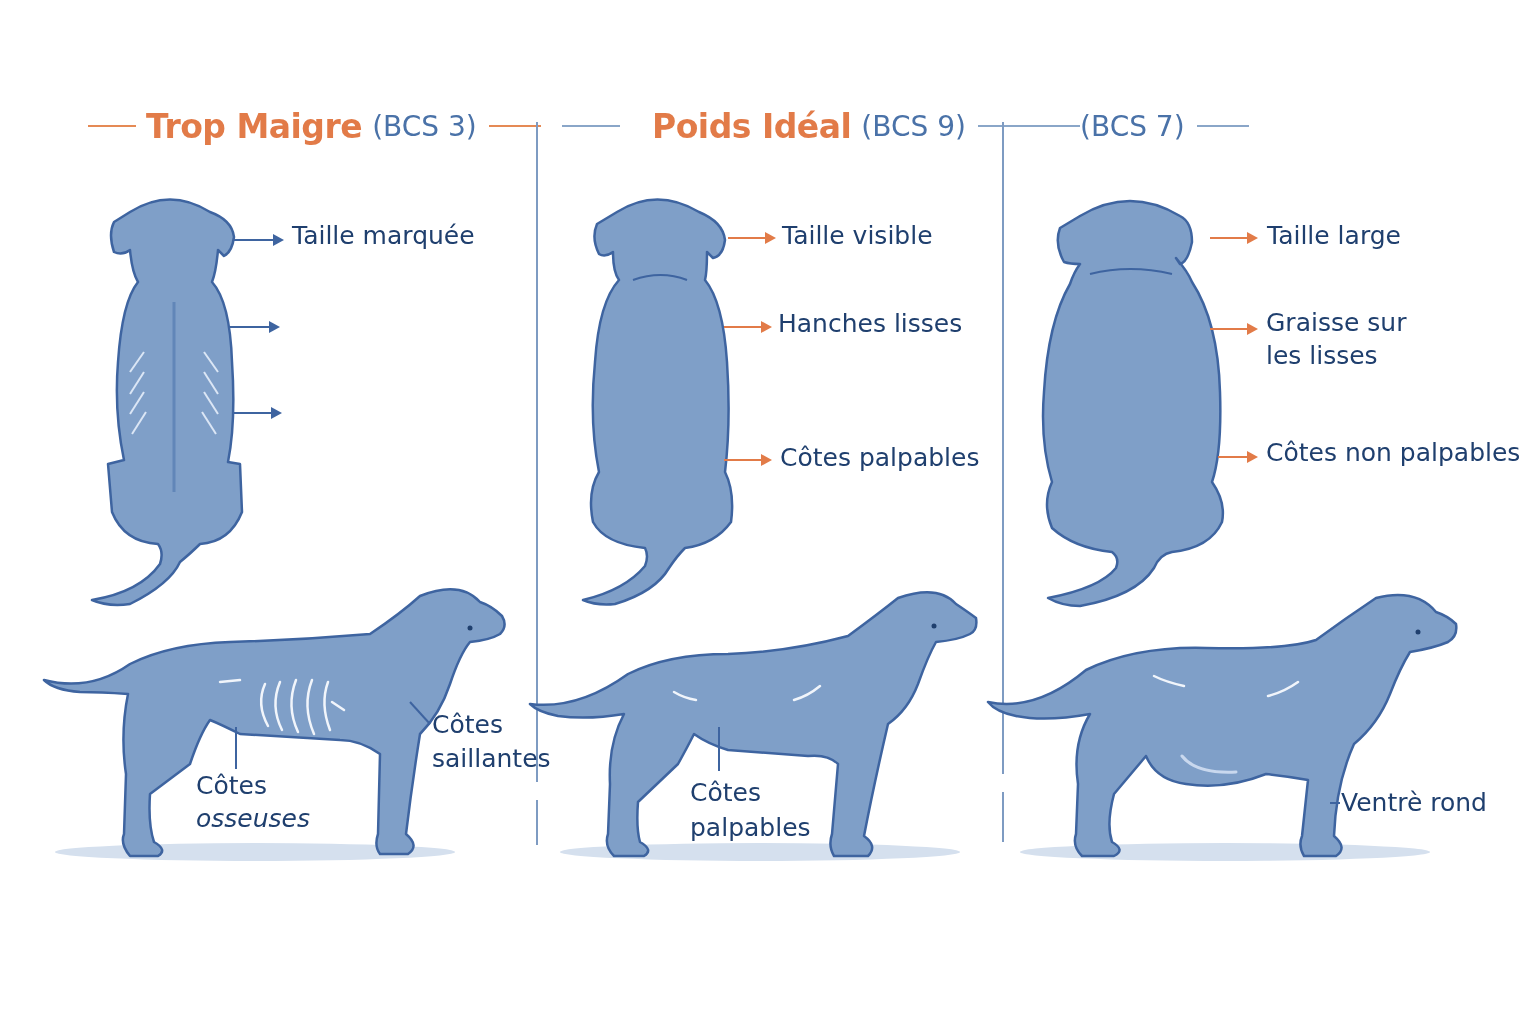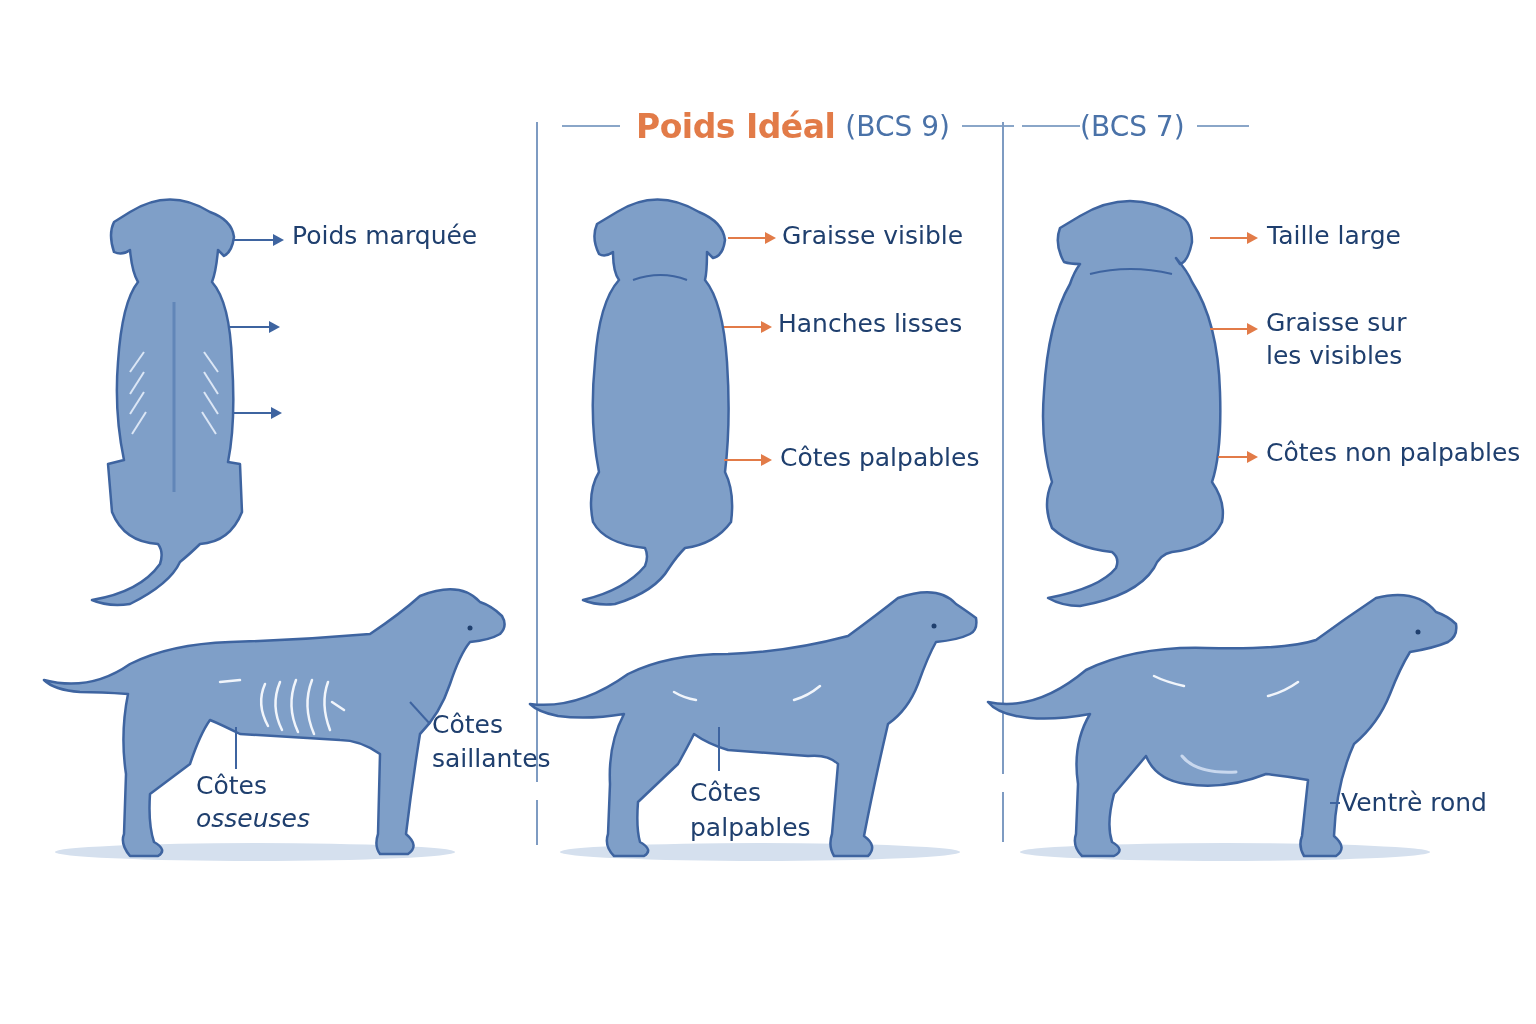--- a/index.html
+++ b/index.html
@@ -21,23 +21,29 @@
   .arrow.blue { background: #3e64a0; color: #3e64a0; }
   .arrow.orange { background: #e27b48; color: #e27b48; }
   .tick { position: absolute; width: 2px; background: #3e64a0; }
   svg { position: absolute; overflow: visible; }
 </style>
 </head>
 <body>
 
 <div class="stage">
 
+  <div class="title" style="left:88px;">
+    <span class="rule" style="width:48px;"></span>
+    <span class="main">Trop Maigre</span>
+    <span class="bcs">(BCS 3)</span>
+    <span class="rule" style="width:52px;"></span>
+  </div>
   <div class="title" style="left:562px;">
     <span class="rule blue" style="width:58px;"></span>
-    <span class="main" style="margin-left:16px;">Poids Idéal</span>
+    <span class="main" style="margin-left:32px;">Poids Idéal</span>
     <span class="bcs">(BCS 9)</span>
     <span class="rule blue" style="width:52px;"></span>
   </div>
   <div class="title" style="left:1022px;">
     <span class="rule blue" style="width:58px;"></span>
     <span class="bcs">(BCS 7)</span>
     <span class="rule blue" style="width:52px;"></span>
   </div>
 
   <div class="divider" style="left:536px; top:122px; height:660px;"></div>
@@ -64,50 +70,50 @@
         <path d="M44 200 L30 222"></path>
         <path d="M46 220 L32 242"></path>
       <path d="M104 160 L118 180"></path>
         <path d="M104 180 L118 202"></path>
         <path d="M104 200 L118 222"></path>
         <path d="M102 220 L116 242"></path>
     </g>
   </svg>
 
   <div class="arrow blue" style="left:234px; top:239px; width:48px;"></div>
-  <div class="label" style="left:292px; top:219px;">Poids marquée</div>
+  <div class="label" style="left:292px; top:219px;">Taille marquée</div>
   <div class="arrow blue" style="left:230px; top:326px; width:48px;"></div>
   <div class="arrow blue" style="left:232px; top:412px; width:48px;"></div>
 
   <svg width="160" height="420" style="left:585px; top:192px;">
     <g fill="#7f9fc8" stroke="#3e64a0" stroke-width="2.5" stroke-linejoin="round">
       <path d="M32 20 Q72 -5 114 20 Q138 30 140 48 Q138 64 128 66 L122 60 Q122 80 120 88 Q138 110 142 170 Q146 230 140 280 Q150 300 146 330 Q130 352 100 356 Q92 364 84 376 Q70 400 30 412 Q12 414 -2 408 Q40 398 60 374 Q64 364 60 356 Q20 352 8 330 Q2 300 14 280 Q4 230 10 170 Q14 110 34 88 Q28 80 28 60 Q20 66 14 62 Q6 46 12 32 Z"></path>
     </g>
     <path d="M48 88 Q76 78 102 88" stroke="#3e64a0" stroke-width="2" fill="none"></path>
   </svg>
 
   <div class="arrow orange" style="left:728px; top:237px; width:46px;"></div>
-  <div class="label" style="left:782px; top:219px;">Graisse visible</div>
+  <div class="label" style="left:782px; top:219px;">Taille visible</div>
   <div class="arrow orange" style="left:724px; top:326px; width:46px;"></div>
   <div class="label" style="left:778px; top:307px;text-align:center;">Hanches lisses</div>
   <div class="arrow orange" style="left:724px; top:459px; width:46px;"></div>
   <div class="label" style="left:780px; top:441px;">Côtes palpables</div>
 
   <svg width="200" height="420" style="left:1040px; top:192px;">
     <g fill="#7f9fc8" stroke="#3e64a0" stroke-width="2.5" stroke-linejoin="round">
       <path d="M40 24 Q90 -6 140 24 Q152 30 152 50 Q148 70 140 72 L136 66 Q148 80 152 90 Q178 130 180 200 Q182 260 172 290 Q186 310 182 330 Q170 356 132 360 Q120 362 114 376 Q96 404 40 414 Q22 414 8 406 Q60 396 76 376 Q80 366 72 360 Q34 356 12 336 Q2 312 12 290 Q0 250 4 200 Q8 130 30 92 Q34 80 40 72 Q30 72 24 70 Q14 52 20 36 Z"></path>
     </g>
     <path d="M50 82 Q90 72 132 82" stroke="#3e64a0" stroke-width="2" fill="none"></path>
   </svg>
 
   <div class="arrow orange" style="left:1210px; top:237px; width:46px;"></div>
   <div class="label" style="left:1267px; top:219px;">Taille large</div>
   <div class="arrow orange" style="left:1210px; top:328px; width:46px;"></div>
   <div class="label" style="left:1266px; top:306px;">Graisse sur</div>
-  <div class="label" style="left:1266px; top:339px;">les visibles</div>
+  <div class="label" style="left:1266px; top:339px;">les lisses</div>
   <div class="arrow orange" style="left:1218px; top:456px; width:38px;"></div>
   <div class="label" style="left:1266px; top:436px;">Côtes non palpables</div>
 
   <svg width="480" height="280" style="left:40px; top:584px;">
     <g fill="#7f9fc8" stroke="#3e64a0" stroke-width="2.5" stroke-linejoin="round">
       <path d="M4 96 Q50 108 90 80 Q130 60 190 58 Q260 56 330 50 Q360 30 380 12 Q420 -4 440 18 Q452 22 462 32 Q468 42 460 50 Q450 56 430 58 Q420 70 410 100 Q400 130 380 150 Q372 200 366 250 Q380 262 368 270 L340 270 Q334 262 338 250 L340 170 Q320 156 300 156 L200 150 Q180 140 170 136 Q160 150 150 180 L110 210 Q108 240 114 258 Q128 266 118 272 L90 272 Q80 260 84 250 L86 190 Q80 150 88 110 Q60 108 40 108 Q14 106 4 96 Z"></path>
     </g>
     <circle cx="430" cy="44" r="2.5" fill="#1f3f6e"></circle>
     <g stroke="#f1f5fb" stroke-width="2.5" fill="none" stroke-linecap="round">
       <path d="M180 98 L200 96"></path>

